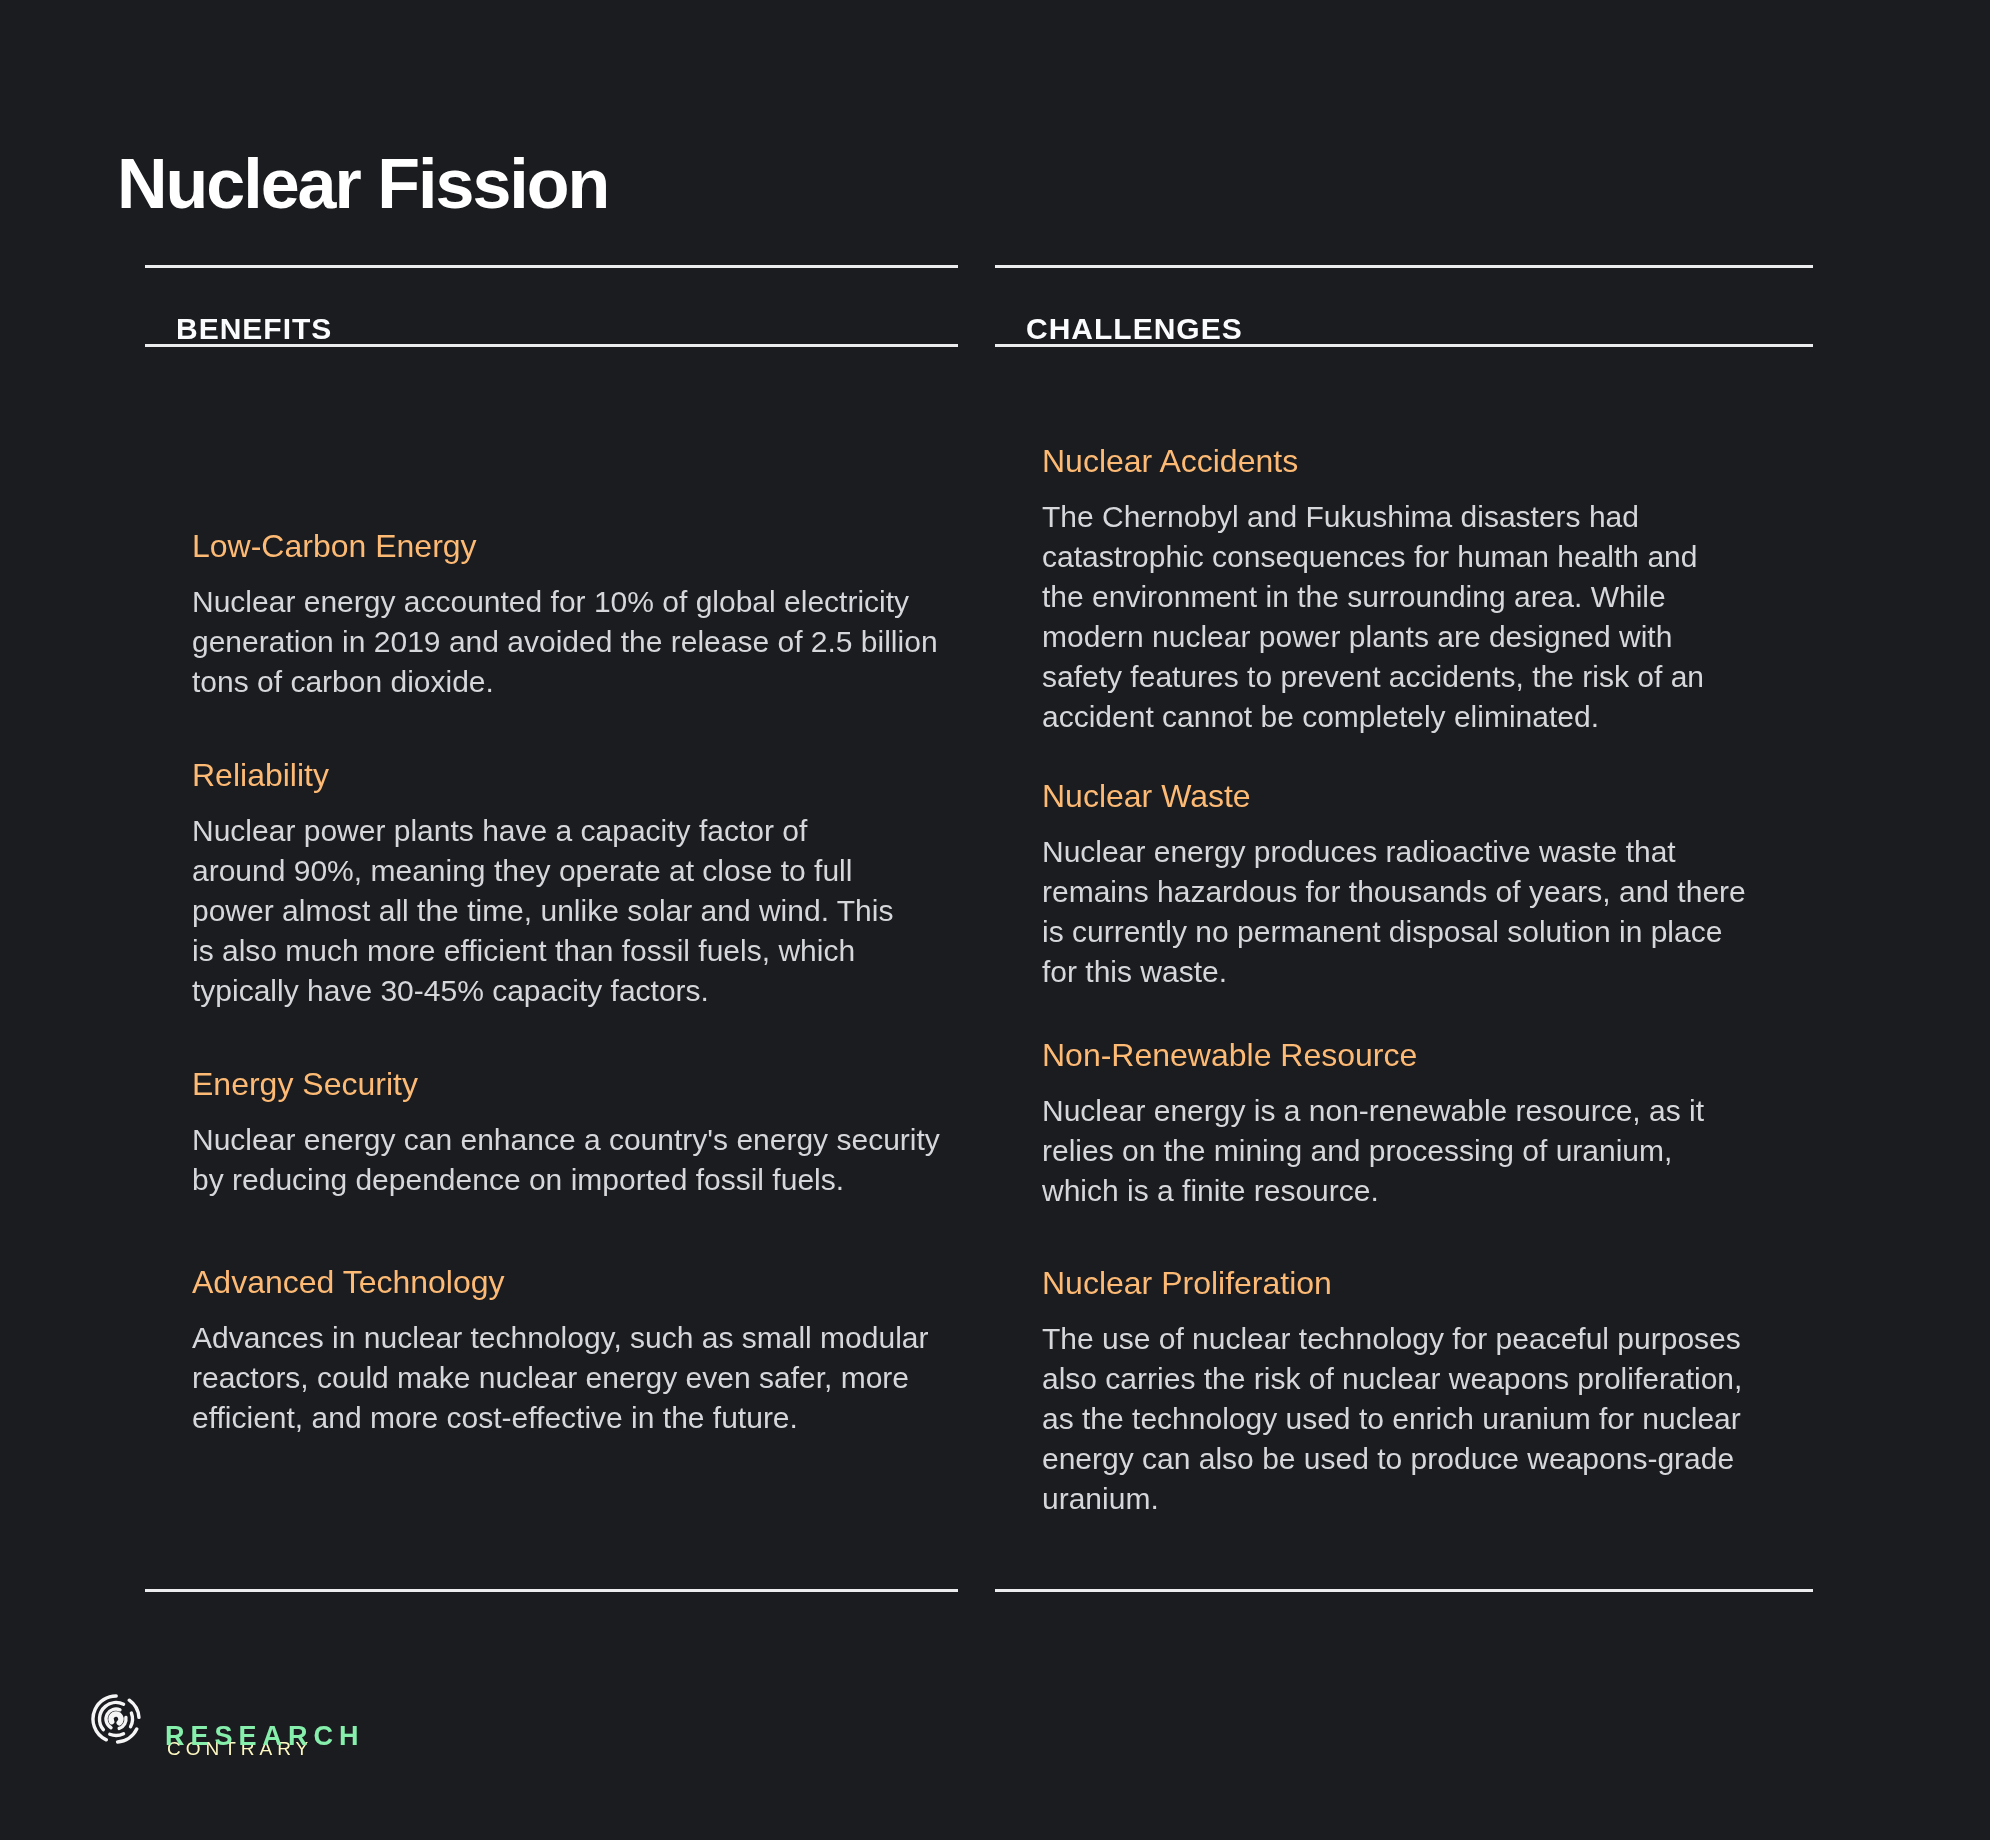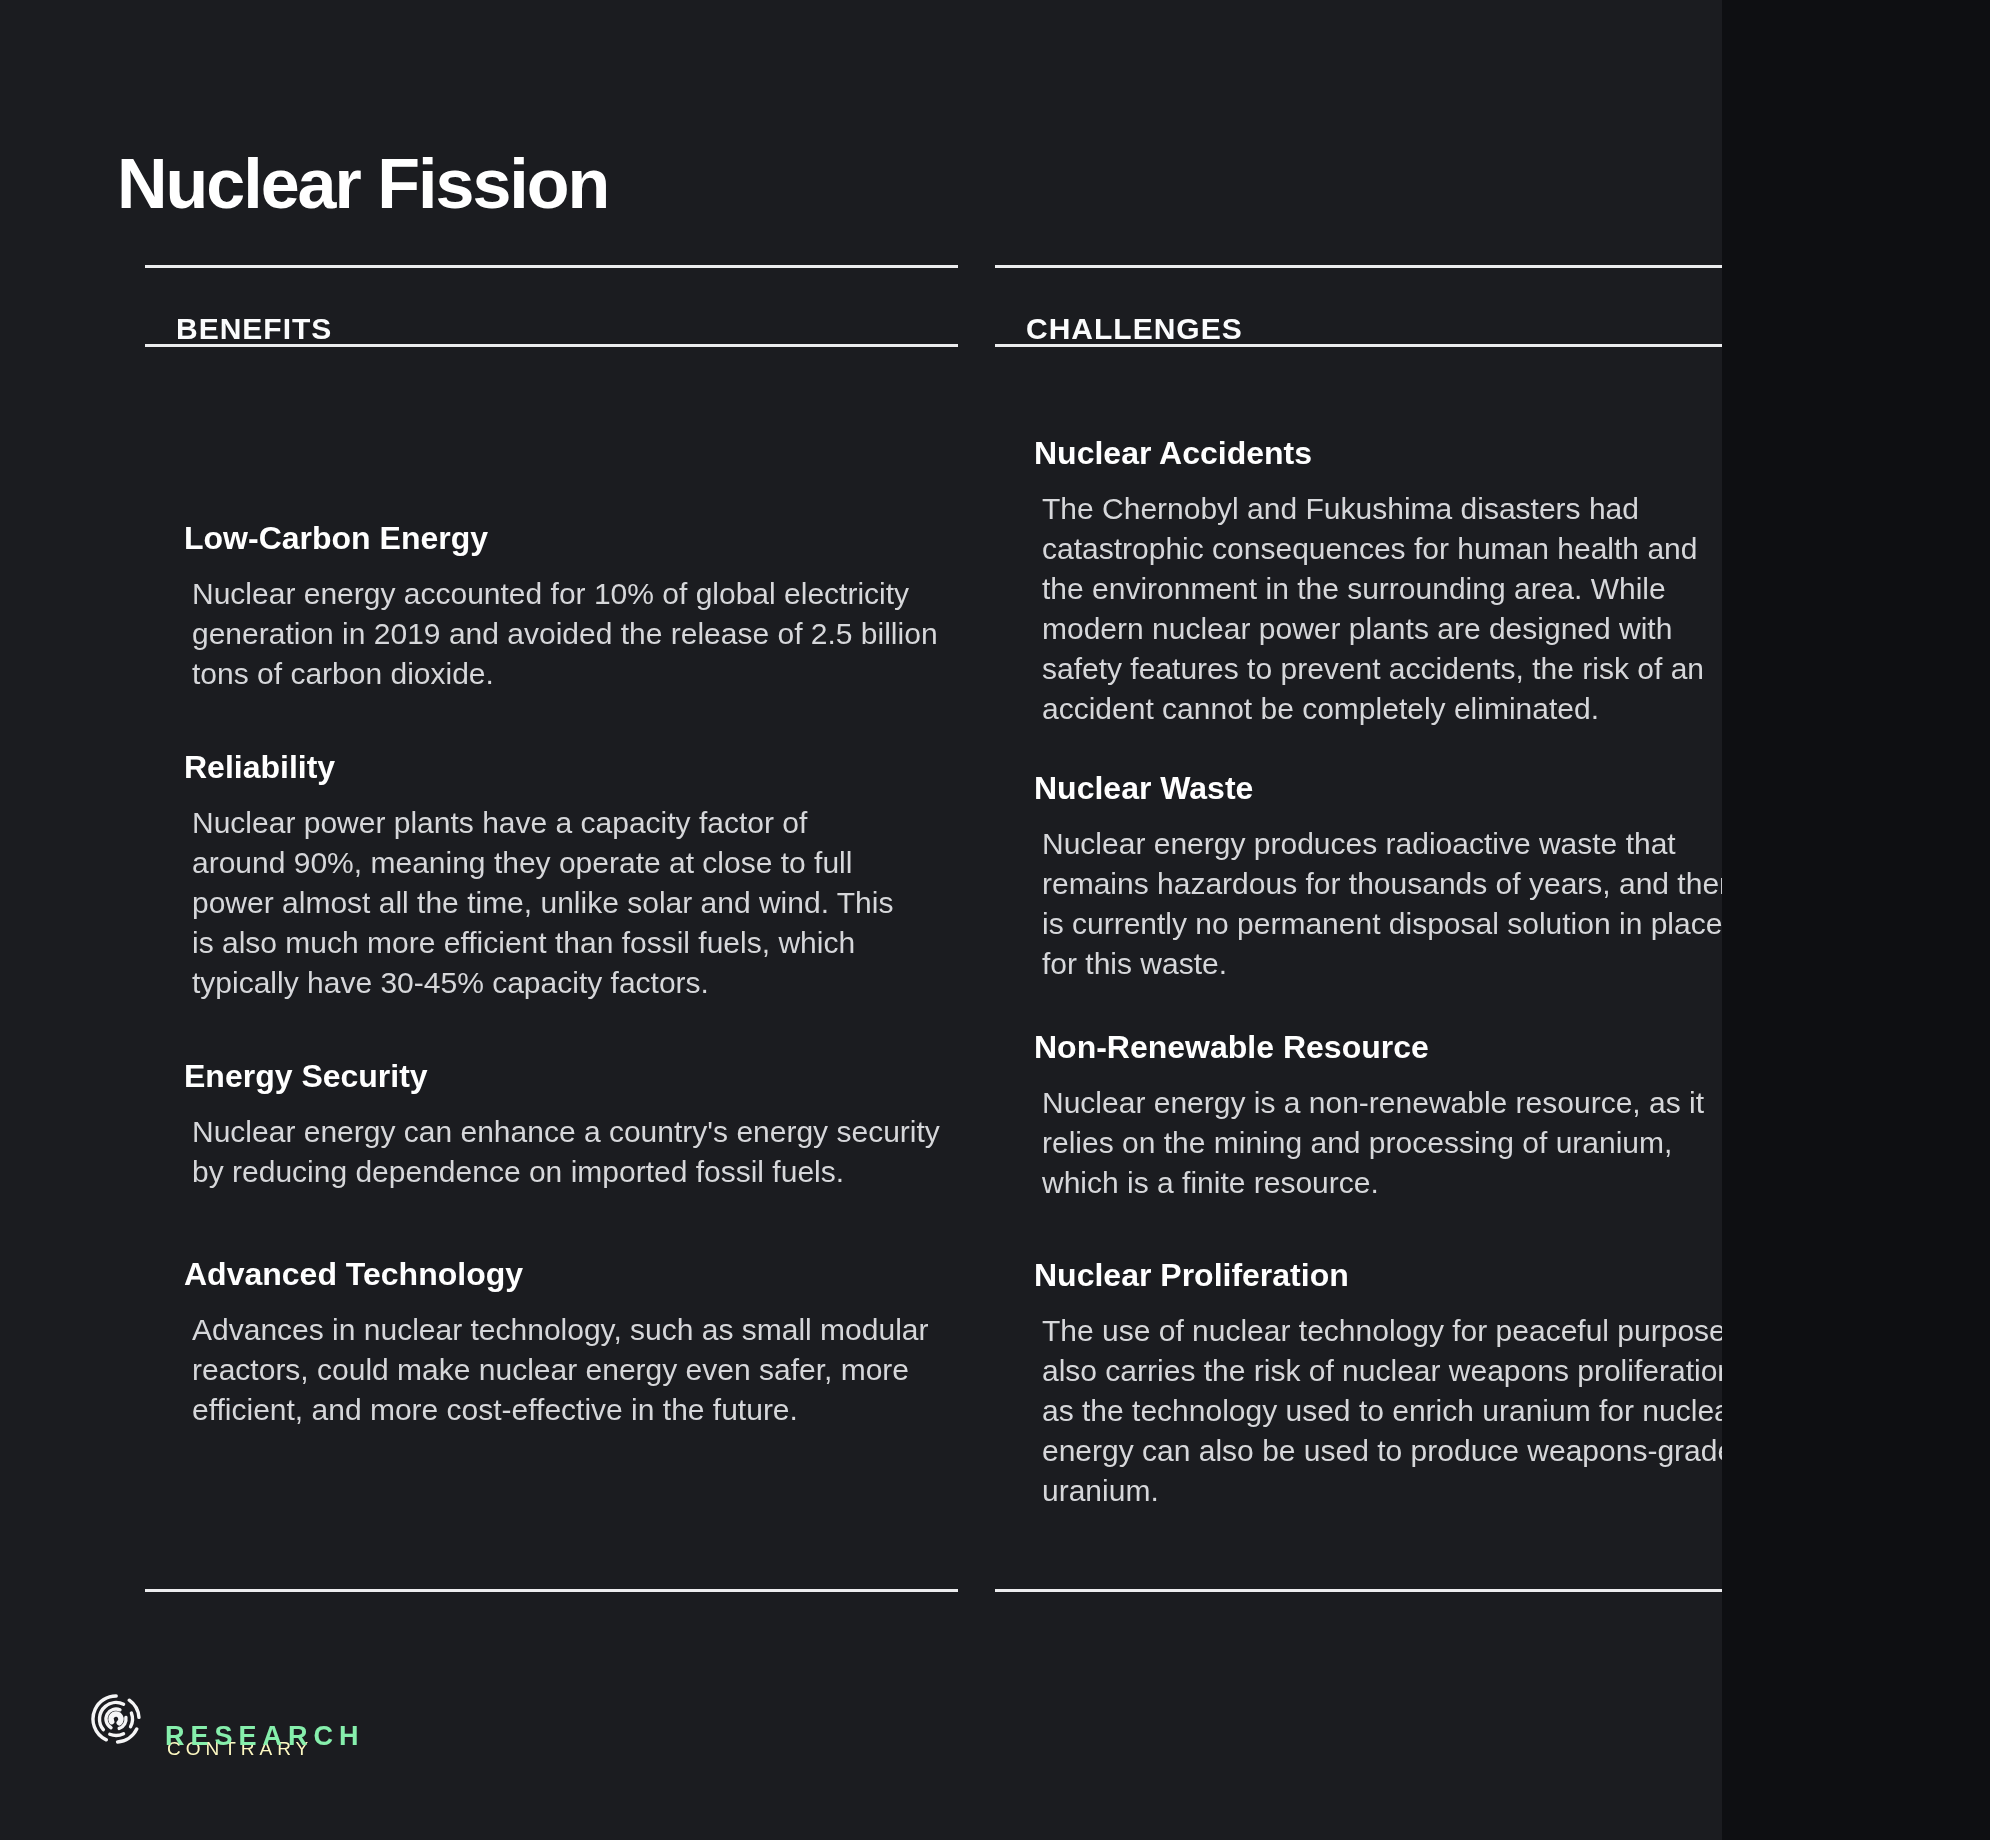--- a/index.html
+++ b/index.html
@@ -1,18 +1,18 @@
 <!DOCTYPE html>
 <html><head>
 <meta charset="utf-8">
 <style>
   html, body { margin: 0; padding: 0; background: #0e0f12; }
   .canvas {
     position: relative;
-    width: 1722px;
+    width: 1990px;
     height: 1841px;
     background: #1b1c20;
     font-family: "Liberation Sans", sans-serif;
     overflow: hidden;
   }
   .page-title {
     position: absolute;
     left: 117px;
     top: 100px;
     font-size: 70px;
@@ -44,24 +44,24 @@
   .col-label.left-col  { left: 176px; }
   .col-label.right-col { left: 1026px; }
   .section {
     position: absolute;
     width: 796px;
   }
   .section.left-col  { left: 176px; }
   .section.right-col { left: 1026px; width: 786px; }
   .section-heading {
     font-size: 32px;
-    font-weight: 700;
+    font-weight: 400;
     line-height: 40px;
-    color: #ffffff;
-    margin: 8px;
+    color: #fdba74;
+    margin: 16px;
   }
   .section-body {
     font-size: 30px;
     font-weight: 400;
     line-height: 40px;
     color: #d6d7da;
     margin: 16px;
     white-space: pre-line;
   }
   

